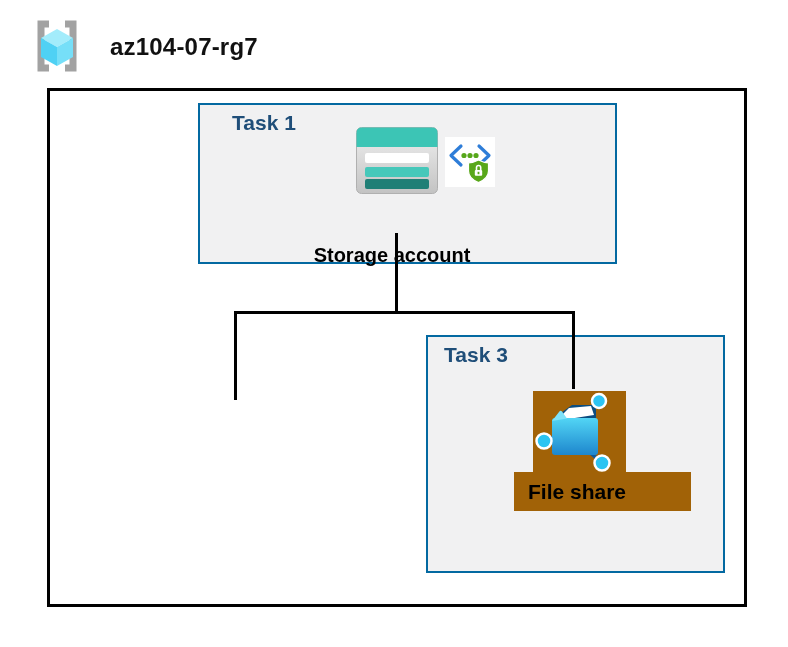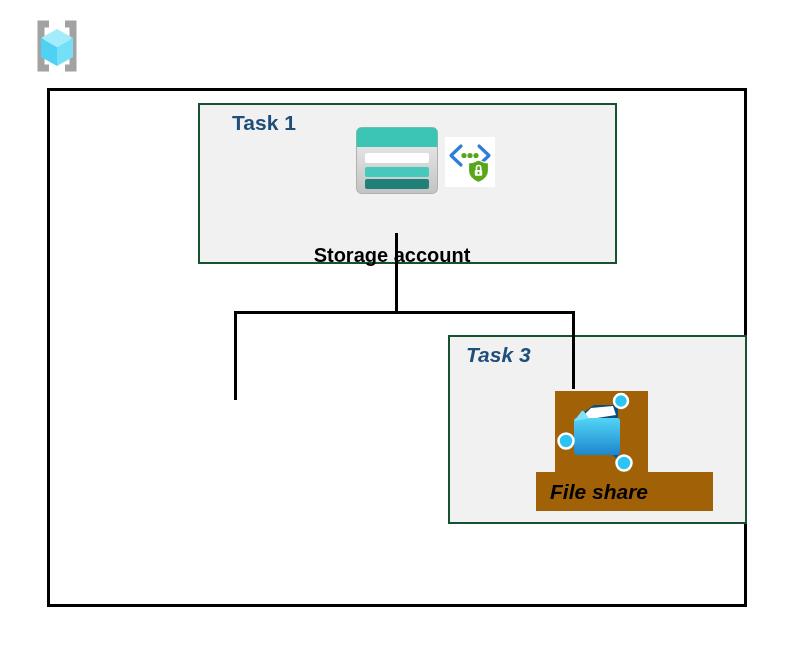--- a/index.html
+++ b/index.html
@@ -6,24 +6,24 @@
   #canvas{
     position:relative;width:788px;height:647px;background:#ffffff;
     font-family:"Liberation Sans", sans-serif;overflow:hidden;
   }
   .abs{position:absolute;}
   
   #rg-title{position:absolute;left:110px;top:33px;font-size:24px;font-weight:700;color:#111;letter-spacing:.2px;}
   
   #outer-box{position:absolute;left:47px;top:88px;width:700px;height:519px;border:3px solid #000;box-sizing:border-box;background:#fff;z-index:1;}
   
-  .task-box{position:absolute;background:#f1f1f2;border:2px solid #14532d;box-sizing:border-box;z-index:2;}
+  .task-box{position:absolute;background:#f1f1f2;border:2px solid #0369a1;box-sizing:border-box;z-index:2;}
   #task1-box{left:198px;top:103px;width:419px;height:161px;}
   #task2-box{left:73px;top:335px;width:317px;height:240px;}
-  #task3-box{left:448px;top:335px;width:299px;height:189px;font-style:italic;}
+  #task3-box{left:426px;top:335px;width:299px;height:238px;}
   .task-label{position:absolute;font-size:21px;font-weight:700;color:#1f4e79;}
   .item-label{position:absolute;font-size:20px;font-weight:700;color:#000;text-align:center;}
   
   .connector{position:absolute;background:#000;z-index:5;}
   #conn-v1{left:395px;top:233px;width:3px;height:80px;}
   #conn-h1{left:234px;top:311px;width:341px;height:3px;}
   #conn-v2{left:234px;top:311px;width:3px;height:89px;}
   #conn-v3{left:572px;top:311px;width:3px;height:78px;}
   
   .grey-block{position:absolute;background:#a16207;}
@@ -34,20 +34,21 @@
 
 <div id="canvas">
 
   <svg class="abs" style="left:28px;top:16px;" width="58" height="60" viewBox="0 0 58 60">
     <path d="M21 8 H13 V52 H21" fill="none" stroke="#a2a2a2" stroke-width="7"></path>
     <path d="M37 8 H45 V52 H37" fill="none" stroke="#a2a2a2" stroke-width="7"></path>
     <polygon points="29,13 45,22 29,31 13,22" fill="#a3ecfb"></polygon>
     <polygon points="13,22 29,31 29,50 13,41" fill="#4fd1f4"></polygon>
     <polygon points="45,22 29,31 29,50 45,41" fill="#76dff8"></polygon>
   </svg>
+  <div id="rg-title">az104-07-rg7</div>
 
   <div id="outer-box"></div>
 
   <div class="connector" id="conn-v1"></div>
   <div class="connector" id="conn-h1"></div>
   <div class="connector" id="conn-v2"></div>
   <div class="connector" id="conn-v3"></div>
 
   <div class="task-box" id="task1-box">
     <div class="task-label" style="left:32px;top:6px;">Task 1</div>

